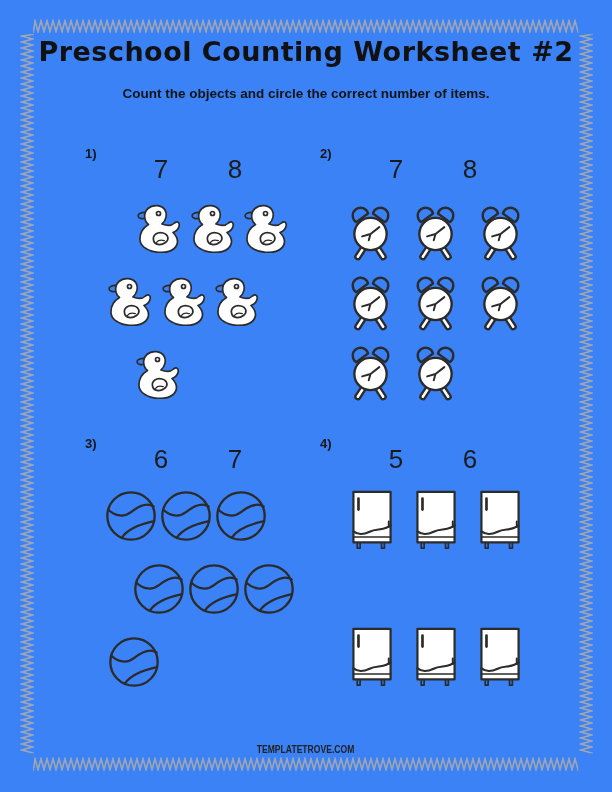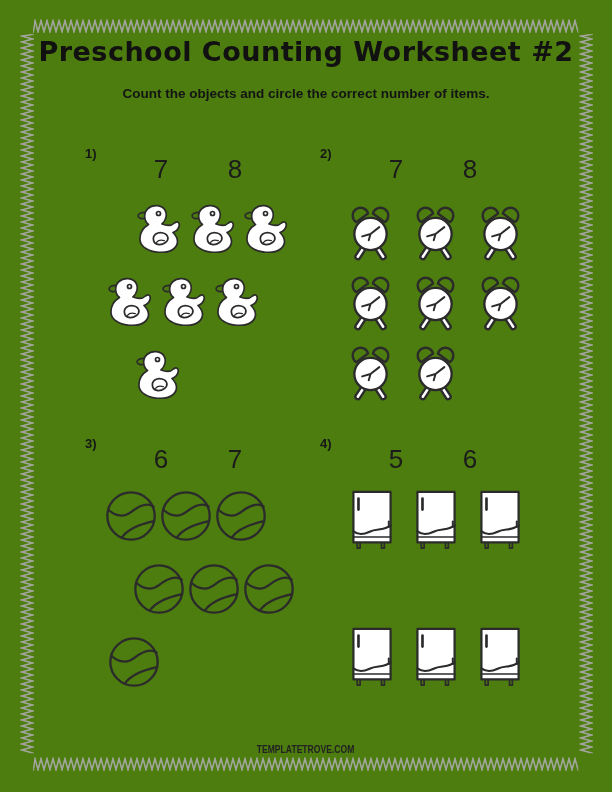--- a/index.html
+++ b/index.html
@@ -1,17 +1,17 @@
 <!DOCTYPE html>
 <html><head>
 <meta charset="utf-8">
 <style>
   html,body{margin:0;padding:0;background:#ffffff;}
   .page{
-    position:relative;width:612px;height:792px;background:#4d7c0f;overflow:hidden;
+    position:relative;width:612px;height:792px;background:#3b82f6;overflow:hidden;
     font-family:"Liberation Sans",sans-serif;color:#1e1e1e;
   }
   
   svg.bz{position:absolute;display:block;}
   .bz-top{left:32px;top:18px;}
   .bz-bottom{left:32px;top:756px;}
   .bz-left{left:19px;top:33px;}
   .bz-right{left:578px;top:33px;}
 
   .title{

